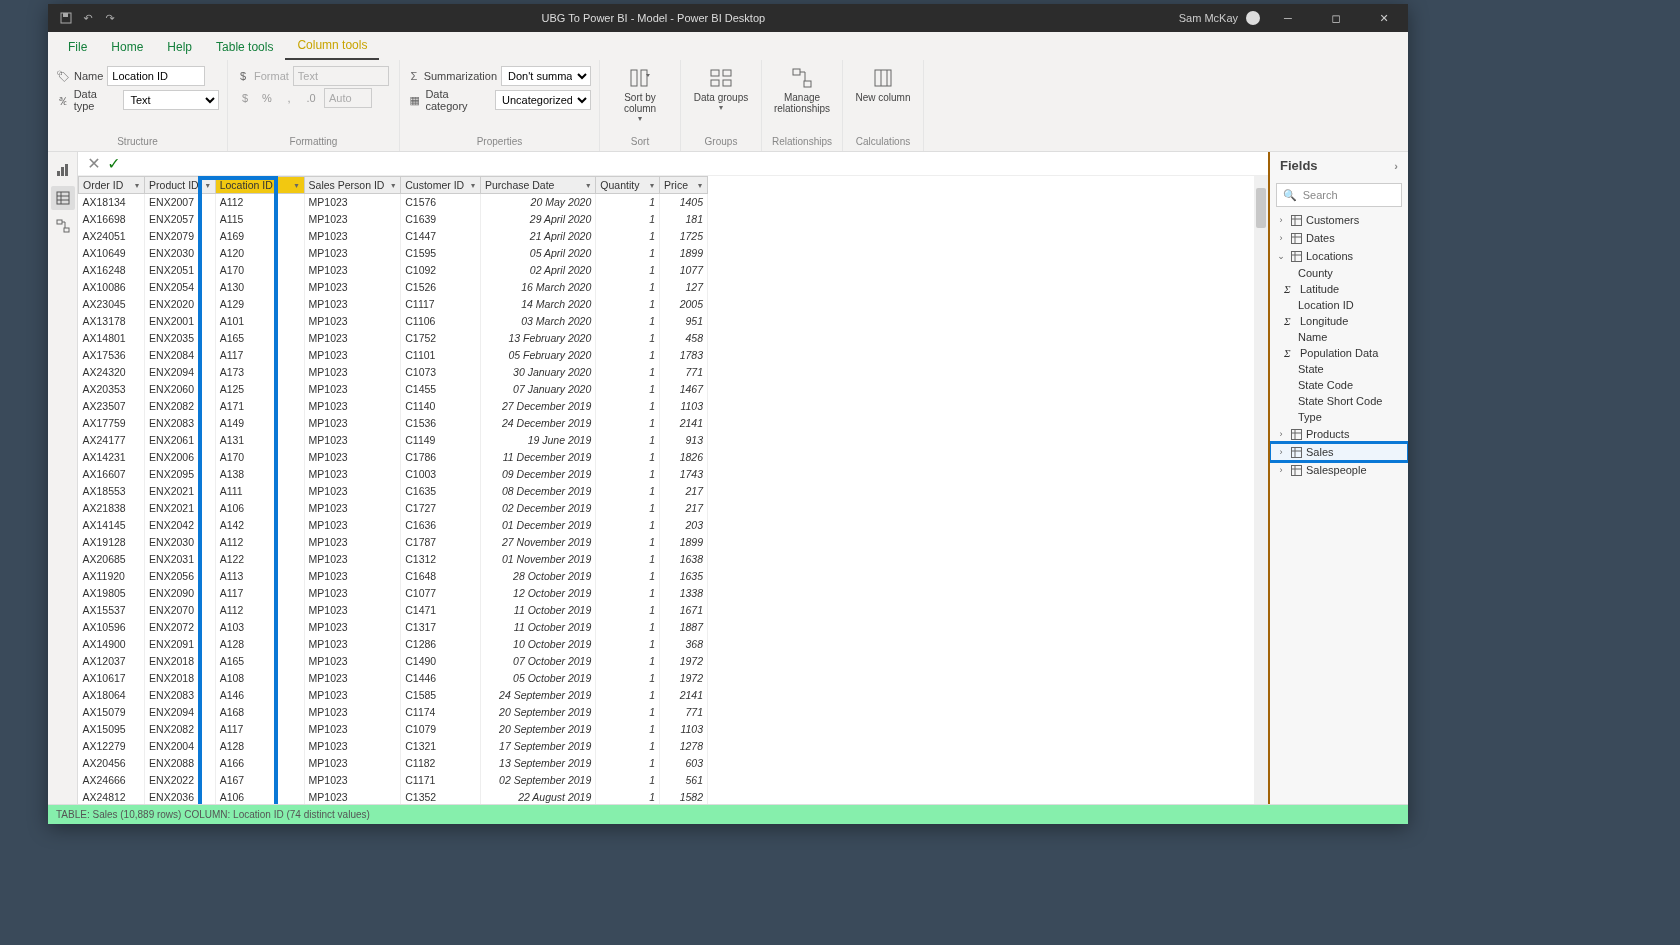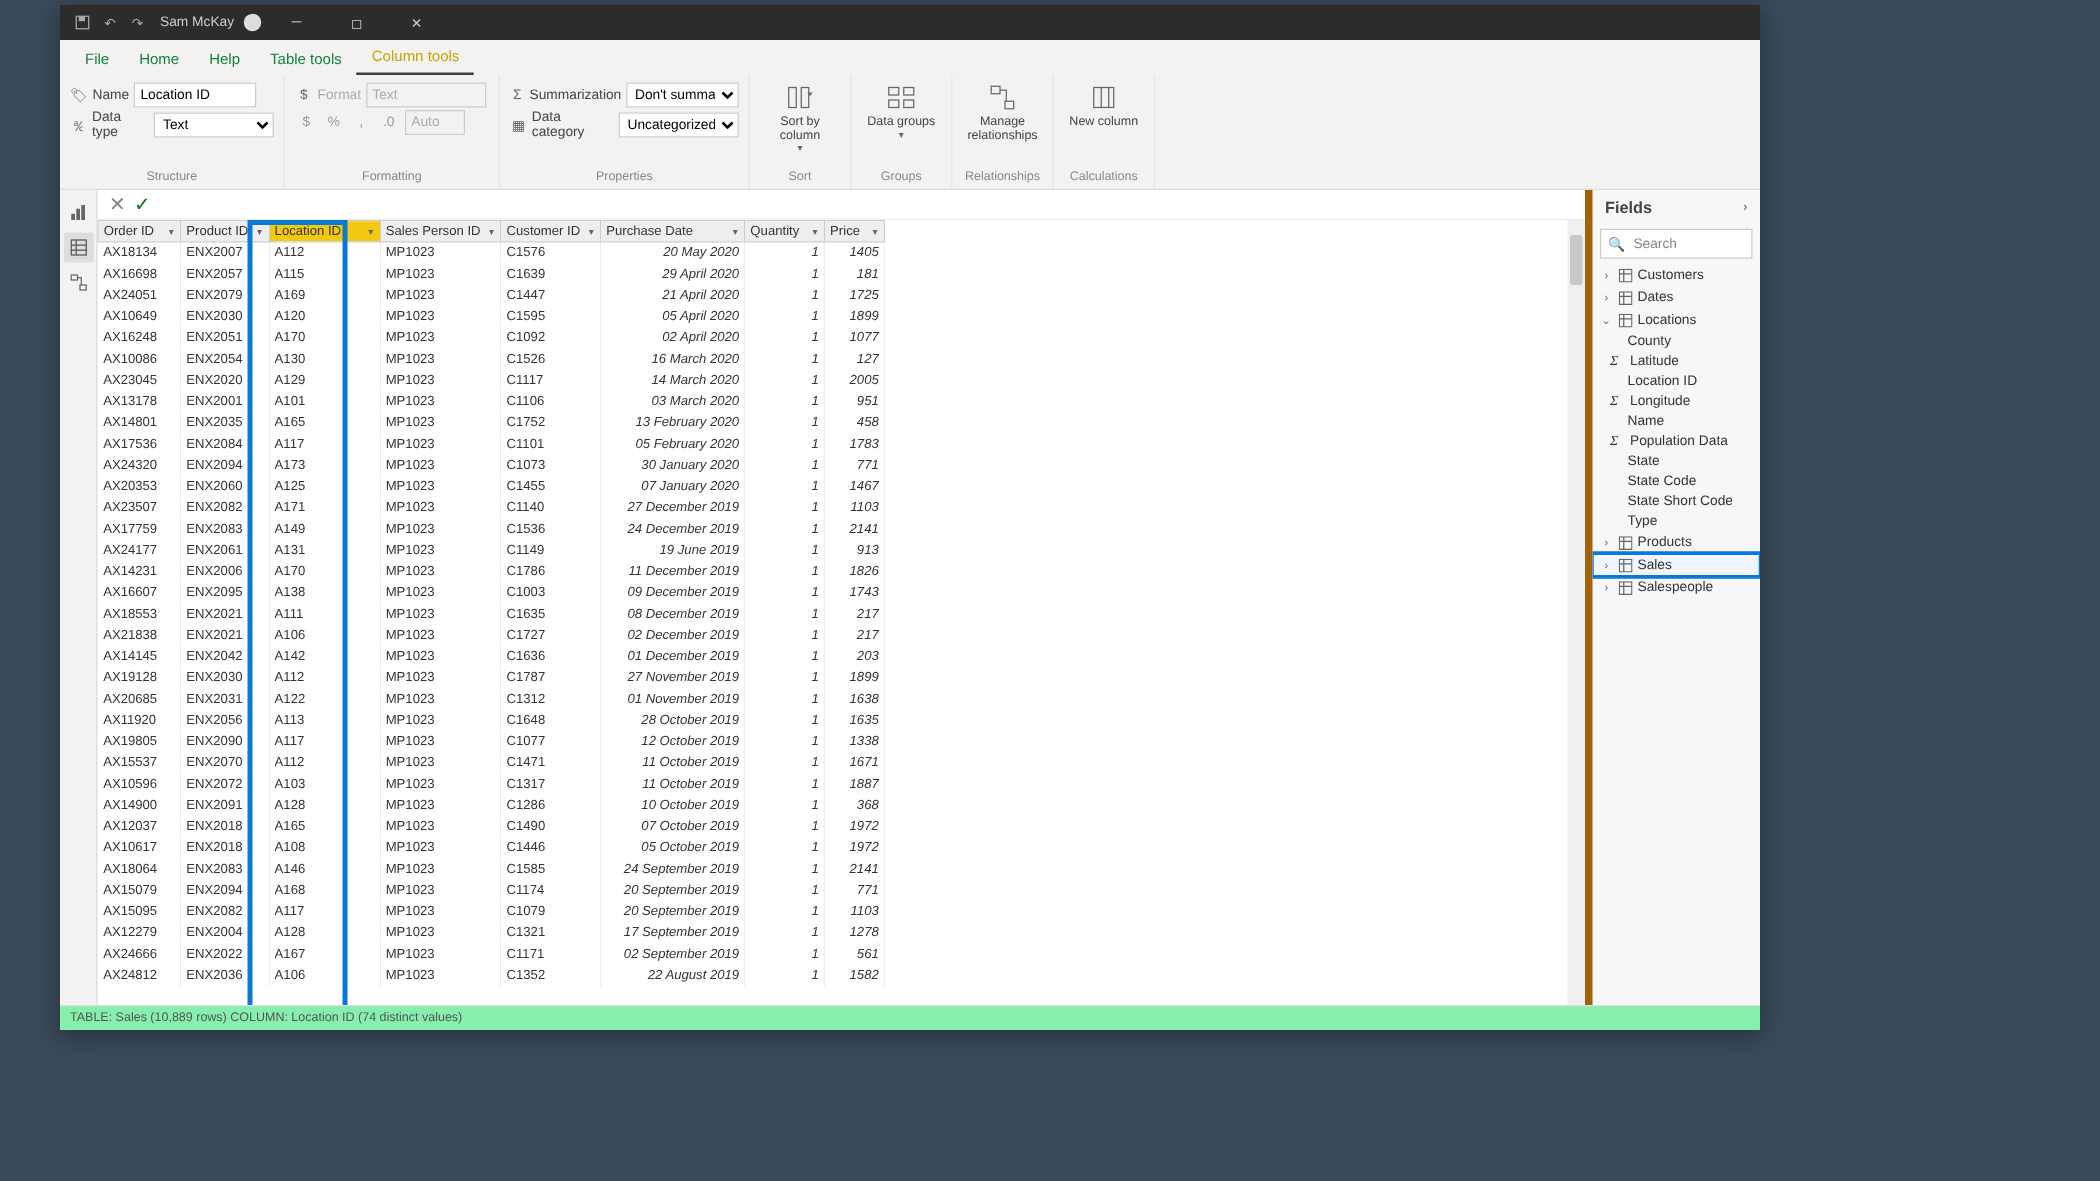--- a/index.html
+++ b/index.html
@@ -52,21 +52,21 @@
 .datatable th .dd { position: absolute; right: 2px; top: 50%; transform: translateY(-50%); width: 10px; height: 10px; font-size: 8px; color: #666; display: inline-flex; align-items: center; justify-content: center; }
 .datatable th.selected { background: #f2c811; }
 .datatable td { border-right: 1px solid #eee; padding: 0 4px; height: 17px; white-space: nowrap; color: #333; }
 .datatable tr:nth-child(even) td { background: #fff; }
 .datatable td.num { text-align: right; font-style: italic; }
 .datatable td.date { text-align: right; font-style: italic; }
 .vscroll { position: absolute; right: 0; top: 0; bottom: 0; width: 14px; background: #f0f0f0; }
 .vscroll .thumb { position: absolute; left: 2px; right: 2px; background: #c8c8c8; border-radius: 2px; }
 
 
-.fields-pane { width: 140px; background: #f7f7f7; border-left: 6px solid #a16207; display: flex; flex-direction: column; }
+.fields-pane { width: 140px; background: #f7f7f7; border-left: 2px solid #a16207; display: flex; flex-direction: column; }
 .fields-header { padding: 6px 10px; font-size: 13px; color: #444; display: flex; align-items: center; justify-content: space-between; font-weight: 600; }
 .fields-search { margin: 4px 6px; height: 24px; border: 1px solid #ccc; background: #fff; display: flex; align-items: center; padding: 0 6px; font-size: 11px; color: #888; }
 .fields-search .sico { margin-right: 6px; color: #888; }
 .fields-list { flex: 1; overflow-y: auto; font-size: 11px; color: #333; }
 .fields-table-row { display: flex; align-items: center; padding: 3px 6px; gap: 4px; cursor: pointer; }
 .fields-col-row { display: flex; align-items: center; padding: 2px 6px 2px 28px; gap: 4px; }
 .chev { width: 10px; display: inline-flex; justify-content: center; color: #666; font-size: 9px; }
 .tico { width: 12px; height: 12px; display: inline-flex; align-items: center; justify-content: center; color: #666; }
 .sigma { font-family: serif; font-style: italic; }
 .fields-table-row.sel { outline: 3px solid #0a78d6; outline-offset: -1px; background: #eef5fc; }
@@ -85,20 +85,21 @@
     <div class="qat">
       <span>
           <svg width="12" height="12" viewBox="0 0 12 12">
             <rect x="1" y="1" width="10" height="10" fill="none" stroke="#aaa"></rect>
             <rect x="3" y="1" width="5" height="4" fill="#aaa"></rect>
           </svg>
         </span>
       <span>↶</span>
       <span>↷</span>
     </div>
+    <div class="title-text">UBG To Power BI - Model - Power BI Desktop</div>
     <div class="user">
       <span>Sam McKay</span>
       <span class="avatar"></span>
       <span class="win-btn">─</span>
       <span class="win-btn">◻</span>
       <span class="win-btn close">✕</span>
     </div>
   </div>
 
   <div class="ribbon-tabs" id="ribbon-tabs">
@@ -601,20 +602,30 @@
                 <td>AX12279</td>
                 <td>ENX2004</td>
                 <td>A128</td>
                 <td>MP1023</td>
                 <td>C1321</td>
                 <td class="date">17 September 2019</td>
                 <td class="num">1</td>
                 <td class="num">1278</td>
               </tr>
               <tr>
+                <td>AX20456</td>
+                <td>ENX2088</td>
+                <td>A166</td>
+                <td>MP1023</td>
+                <td>C1182</td>
+                <td class="date">13 September 2019</td>
+                <td class="num">1</td>
+                <td class="num">603</td>
+              </tr>
+              <tr>
                 <td>AX24666</td>
                 <td>ENX2022</td>
                 <td>A167</td>
                 <td>MP1023</td>
                 <td>C1171</td>
                 <td class="date">02 September 2019</td>
                 <td class="num">1</td>
                 <td class="num">561</td>
               </tr>
               <tr>

